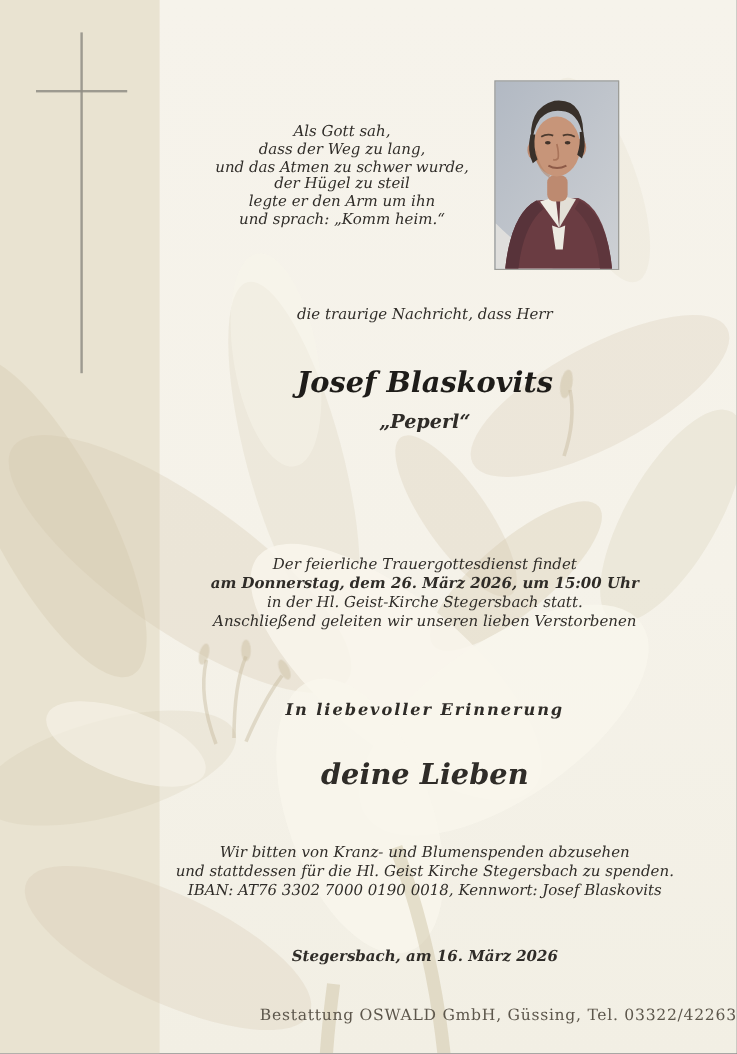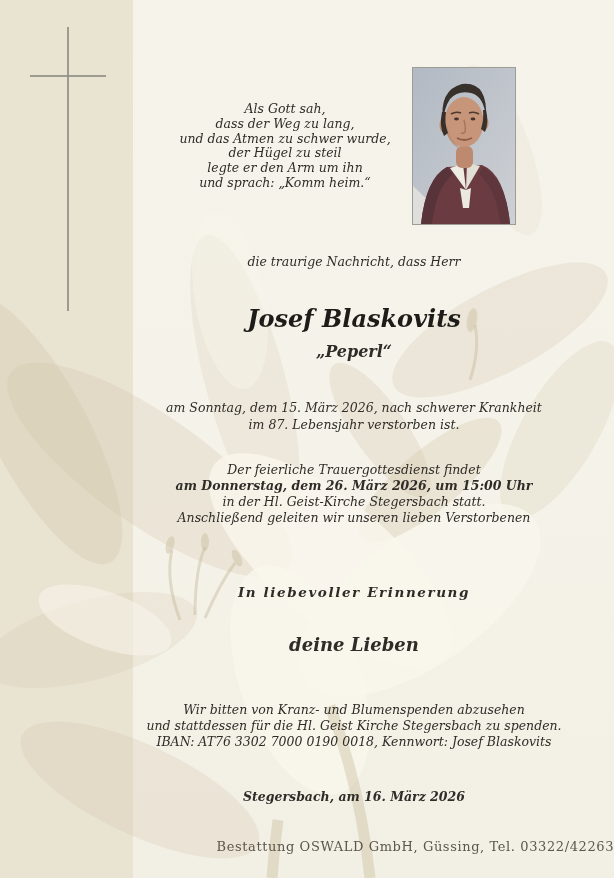--- a/index.html
+++ b/index.html
@@ -37,21 +37,21 @@
   .txt{position:absolute;text-align:center;font-style:italic;line-height:15.5px;font-size:12.5px;}
   .col{left:94px;width:520px;}
   .poem{left:85px;width:400px;top:102px;line-height:14.8px;font-size:12.5px;}
   .intro{top:254px;line-height:15.5px;}
   .name{top:305px;font-size:24px;font-weight:bold;color:var(--name-text);line-height:28px;}
   .nickname{top:342px;font-size:16px;font-weight:bold;line-height:20px;}
   .death{top:399px;line-height:17px;}
   .service{top:462px;line-height:16px;}
   .service .bold{font-weight:bold;}
   .remembrance{top:584px;font-size:13.5px;font-weight:bold;letter-spacing:1.6px;line-height:17px;}
-  .signature{top:634px;font-size:18px;font-weight:bold;line-height:22px;}
+  .signature{top:634px;font-size:24px;font-weight:bold;line-height:22px;}
   .donation{top:702px;line-height:16px;}
   .place-date{top:789px;font-size:12.5px;font-weight:bold;line-height:16px;}
   .funeral{top:839px;font-style:normal;font-size:13px;letter-spacing:.6px;color:var(--funeral-text);line-height:16px;text-align:right;}
 </style>
 </head>
 <body>
 
 <div class="page">
 
   <div class="left-strip"></div>
@@ -150,24 +150,20 @@
     <div>und sprach: „Komm heim.“</div>
   </div>
 
   <div class="txt col intro">
     <div>die traurige Nachricht, dass Herr</div>
   </div>
 
   <div class="txt col name">Josef Blaskovits</div>
   <div class="txt col nickname">„Peperl“</div>
 
-  <div class="txt col death">
-    <div>am Sonntag, dem 15. März 2026, nach schwerer Krankheit</div>
-    <div>im 87. Lebensjahr verstorben ist.</div>
-  </div>
 
   <div class="txt col service">
     <div>Der feierliche Trauergottesdienst findet</div>
     <div class="bold">am Donnerstag, dem 26. März 2026, um 15:00 Uhr</div>
     <div>in der Hl. Geist-Kirche Stegersbach statt.</div>
     <div>Anschließend geleiten wir unseren lieben Verstorbenen</div>
   </div>
 
   <div class="txt col remembrance">In liebevoller Erinnerung</div>
 

